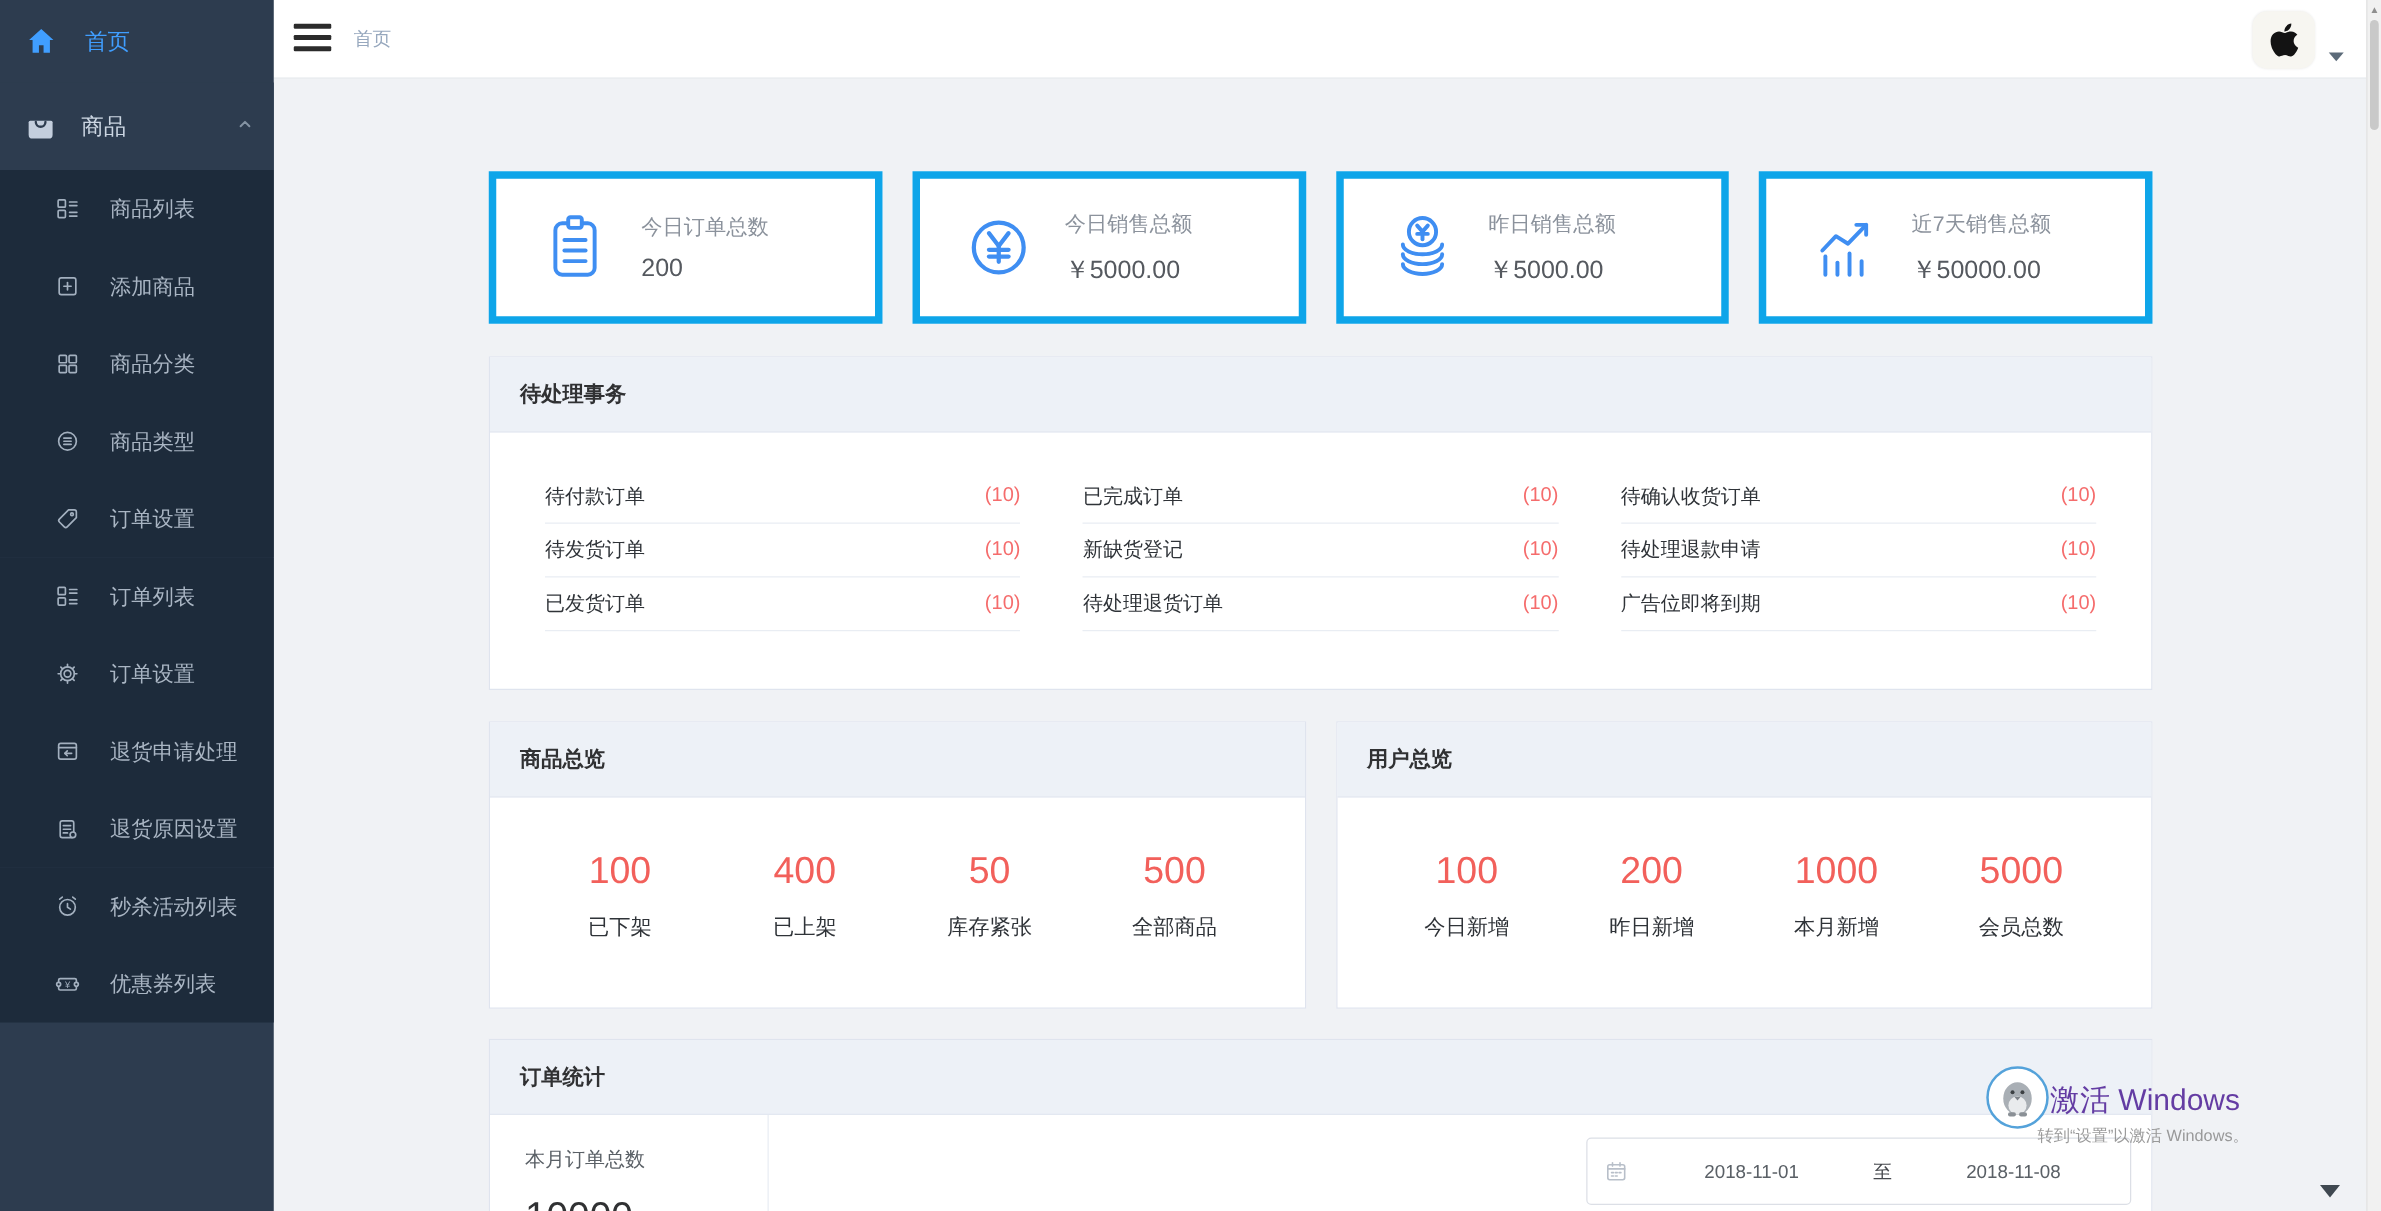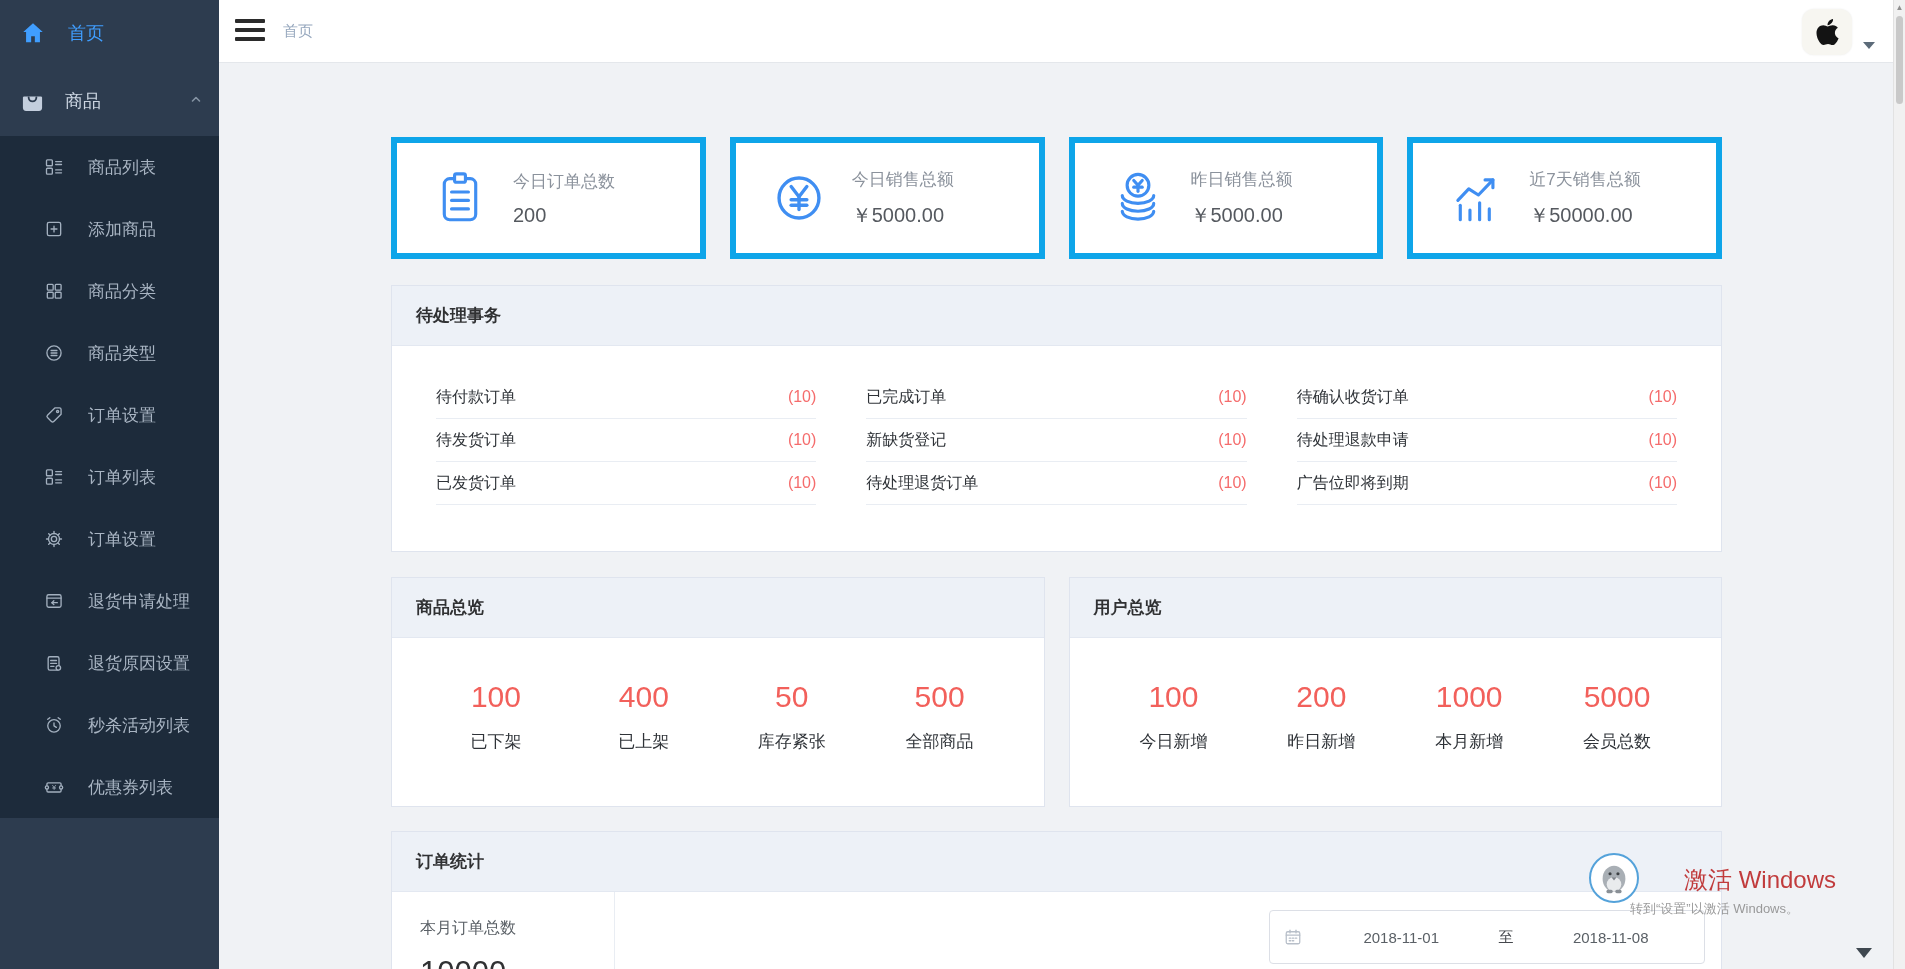--- a/index.html
+++ b/index.html
@@ -58,21 +58,21 @@
   .os-metric-label{font-size:16px;color:#5a6066;}
   .os-metric-value{font-size:31px;color:#303133;margin-top:16px;}
   .os-right{flex:1;position:relative;}
   .datepicker{position:absolute;right:16px;top:18px;width:436px;height:54px;border:1px solid #dcdfe6;border-radius:4px;background:#fff;display:flex;align-items:center;box-sizing:border-box;font-size:15px;color:#5a6066;cursor:pointer;}
   .dp-icon{margin:0 6px 0 14px;flex-shrink:0;display:flex;}
   .dp-start,.dp-end{flex:1;text-align:center;}
   .dp-sep{padding:0 4px;color:#45484d;}
 
   
   .penguin{position:absolute;left:1589px;top:853px;width:46px;height:46px;border-radius:50%;border:2px solid #54a2da;background:#fff;z-index:6;display:flex;align-items:center;justify-content:center;cursor:pointer;overflow:hidden;}
-  .wm1{position:absolute;left:1684px;top:864px;font-size:24px;color:#b91c1c;opacity:.85;z-index:5;white-space:nowrap;}
+  .wm1{position:absolute;left:1640px;top:864px;font-size:24px;color:#4c1d95;opacity:.85;z-index:5;white-space:nowrap;}
   .wm2{position:absolute;left:1630px;top:900px;font-size:13px;color:#8a8a8a;opacity:.85;z-index:5;white-space:nowrap;}
 
   .scrollbar{position:absolute;right:0;top:0;width:12px;height:969px;background:#f1f1f1;border-left:1px solid #e2e2e2;box-sizing:border-box;z-index:7;}
   .sb-up{position:absolute;top:3px;left:0;width:11px;text-align:center;color:#8f8f8f;font-size:8px;cursor:pointer;}
   .sb-thumb{position:absolute;top:16px;left:2px;width:7px;height:88px;background:#c9c9c9;border-radius:4px;cursor:pointer;}
   .dark-caret{position:absolute;left:1856px;top:948px;width:0;height:0;border-left:8px solid transparent;border-right:8px solid transparent;border-top:10px solid #3f4850;z-index:6;cursor:pointer;}
 </style>
 </head>
 <body>
 

